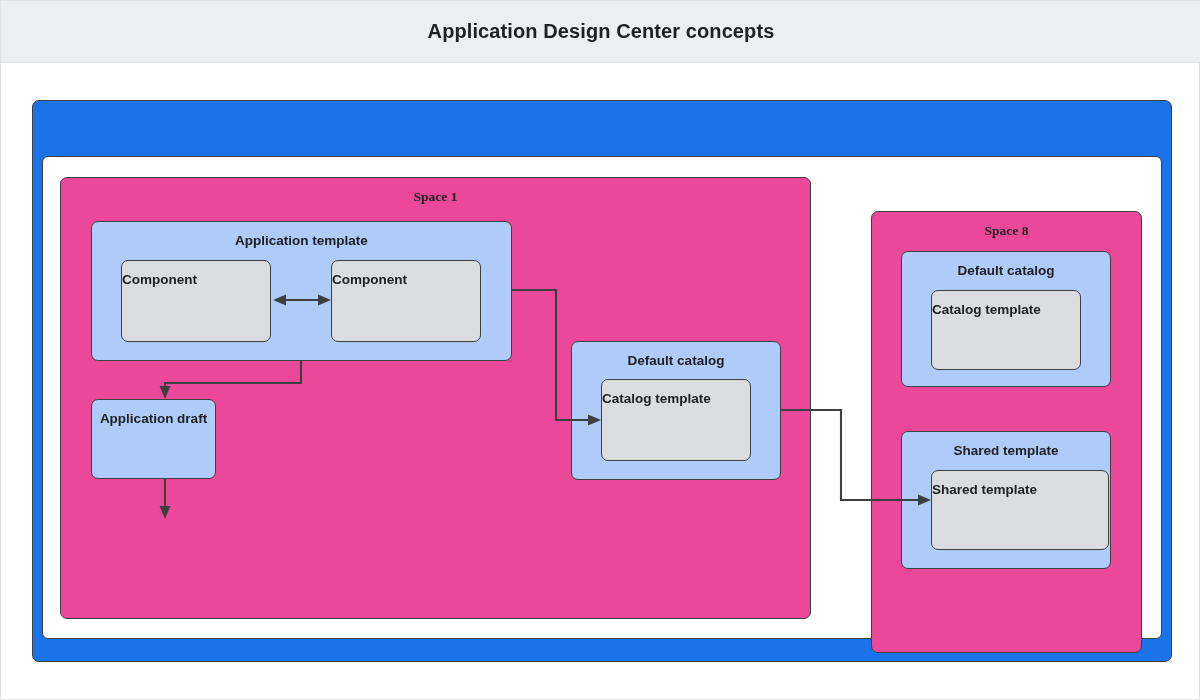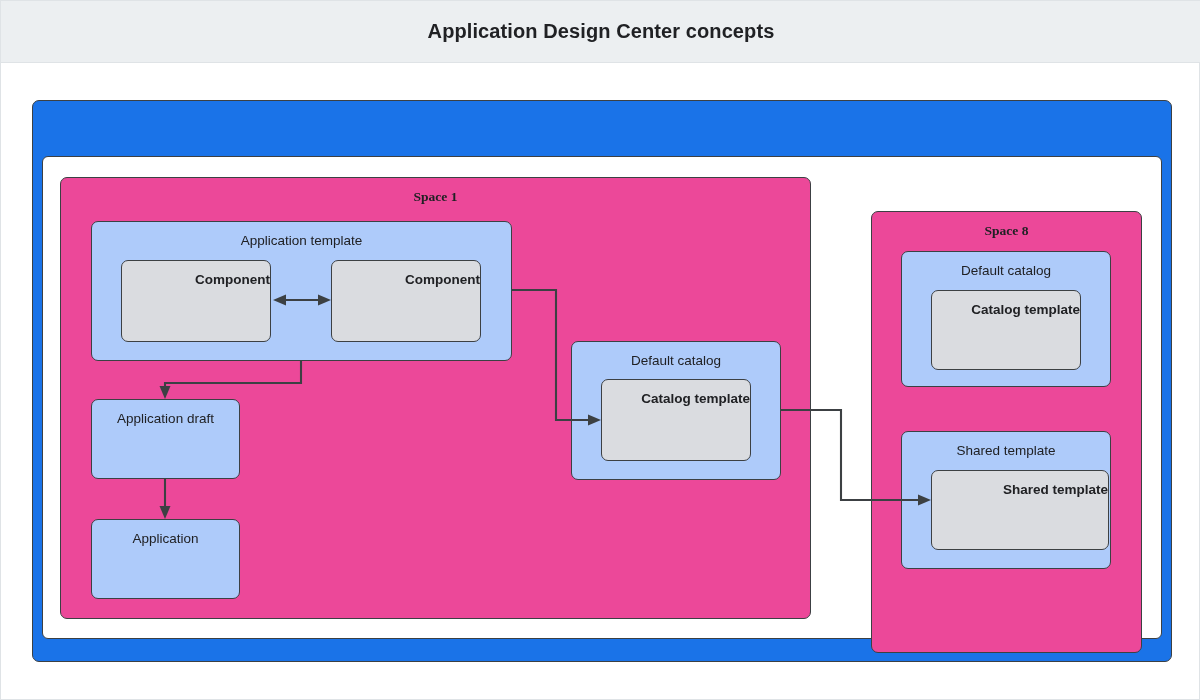--- a/index.html
+++ b/index.html
@@ -130,38 +130,38 @@
     border-radius: 7px;
     box-sizing: border-box;
   }
   .blue-label {
     position: absolute;
     top: 11px;
     left: 0;
     width: 100%;
     text-align: center;
     font-size: 13.5px;
-    font-weight: normal;
+    font-weight: bold;
     color: #202124;
   }
 
   
   .gray-box {
     position: absolute;
     background: #dadce0;
     border: 1.6px solid #3c4043;
     border-radius: 7px;
     box-sizing: border-box;
   }
   .gray-label {
     position: absolute;
     top: 11px;
     left: 0;
     width: 100%;
-    text-align: right;
+    text-align: left;
     font-size: 13.5px;
     font-weight: bold;
     color: #202124;
   }
 
   
   #application-template {
     left: 90px;
     top: 158px;
     width: 421px;
@@ -175,21 +175,21 @@
   }
   #component-right {
     left: 330px;
     top: 197px;
     width: 150px;
     height: 82px;
   }
   #application-draft {
     left: 90px;
     top: 336px;
-    width: 149px;
+    width: 125px;
     height: 80px;
   }
   #application {
     left: 90px;
     top: 456px;
     width: 149px;
     height: 80px;
   }
   #default-catalog-1 {
     left: 570px;
@@ -279,23 +279,20 @@
     <div id="component-left" class="gray-box">
       <div class="gray-label">Component</div>
     </div>
     <div id="component-right" class="gray-box">
       <div class="gray-label">Component</div>
     </div>
 
     <div id="application-draft" class="blue-box">
       <div class="blue-label">Application draft</div>
     </div>
-    <div id="application" class="blue-box">
-      <div class="blue-label">Application</div>
-    </div>
 
     <div id="default-catalog-1" class="blue-box">
       <div class="blue-label">Default catalog</div>
     </div>
     <div id="catalog-template-1" class="gray-box">
       <div class="gray-label">Catalog template</div>
     </div>
 
     <div id="default-catalog-2" class="blue-box">
       <div class="blue-label">Default catalog</div>

